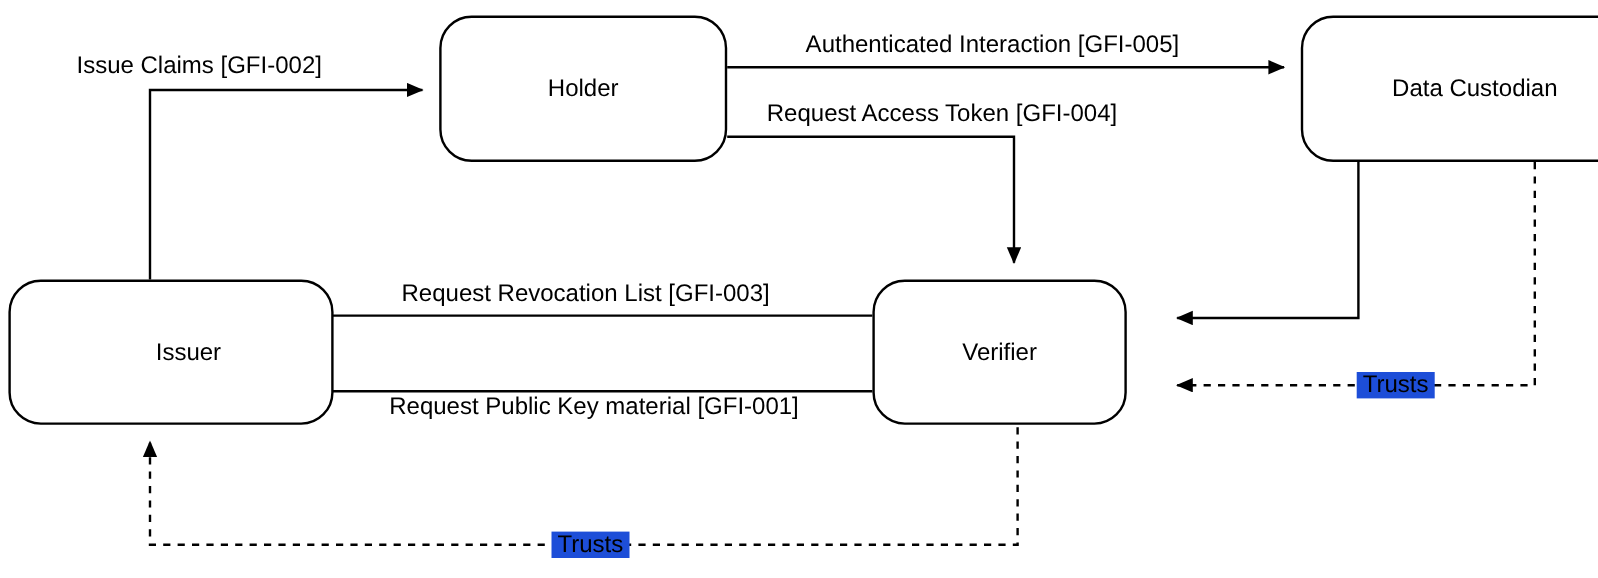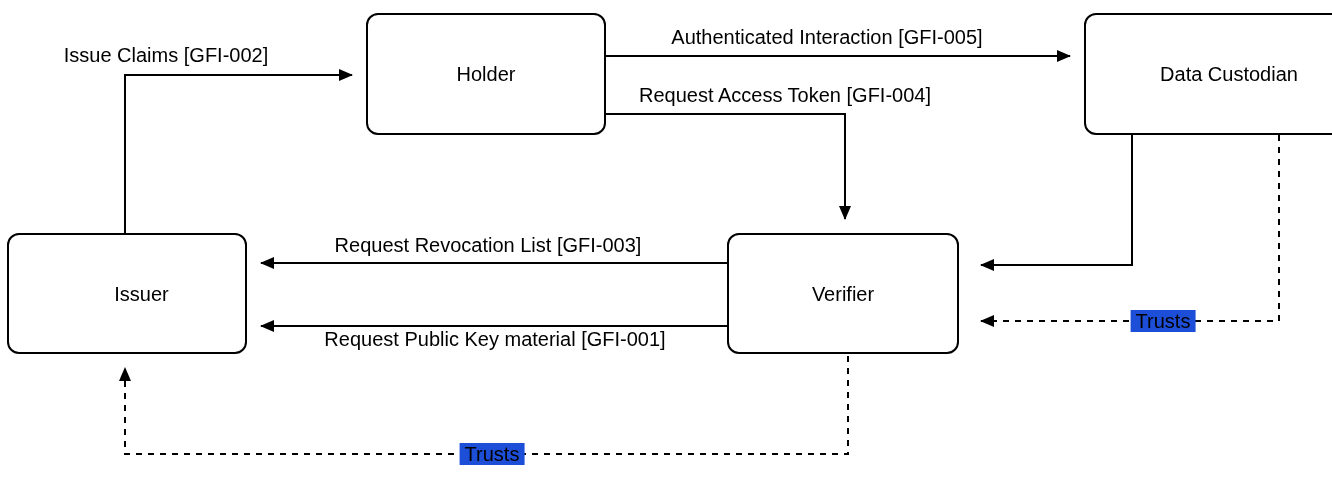--- a/index.html
+++ b/index.html
@@ -20,34 +20,34 @@
     position: absolute;
     left: 0; top: 0;
     width: 1332px;
     height: 482px;
     z-index: 1;
   }
   .node {
     position: absolute;
     box-sizing: border-box;
     border: 2px solid #000000;
-    border-radius: 12px;
+    border-radius: 27px;
     background: #ffffff;
     display: flex;
     align-items: center;
     justify-content: center;
     font-size: 20px;
     line-height: 1.2;
     z-index: 2;
     white-space: nowrap;
   }
   .node-holder        { left: 366px;  top: 13px;  width: 240px; height: 122px; }
   .node-data-custodian{ left: 1084px; top: 13px;  width: 290px; height: 122px; }
-  .node-issuer        { left: 7px;    top: 233px; width: 240px; height: 121px; padding-left: 29px; }
-  .node-verifier      { left: 727px;  top: 233px; width: 232px; height: 121px; }
+  .node-issuer        { left: 7px;    top: 233px; width: 271px; height: 121px; padding-left: 29px; }
+  .node-verifier      { left: 727px;  top: 233px; width: 212px; height: 121px; }
 
   .edge-label {
     position: absolute;
     transform: translateX(-50%);
     font-size: 20px;
     line-height: 22px;
     white-space: nowrap;
     z-index: 3;
     text-align: center;
   }

